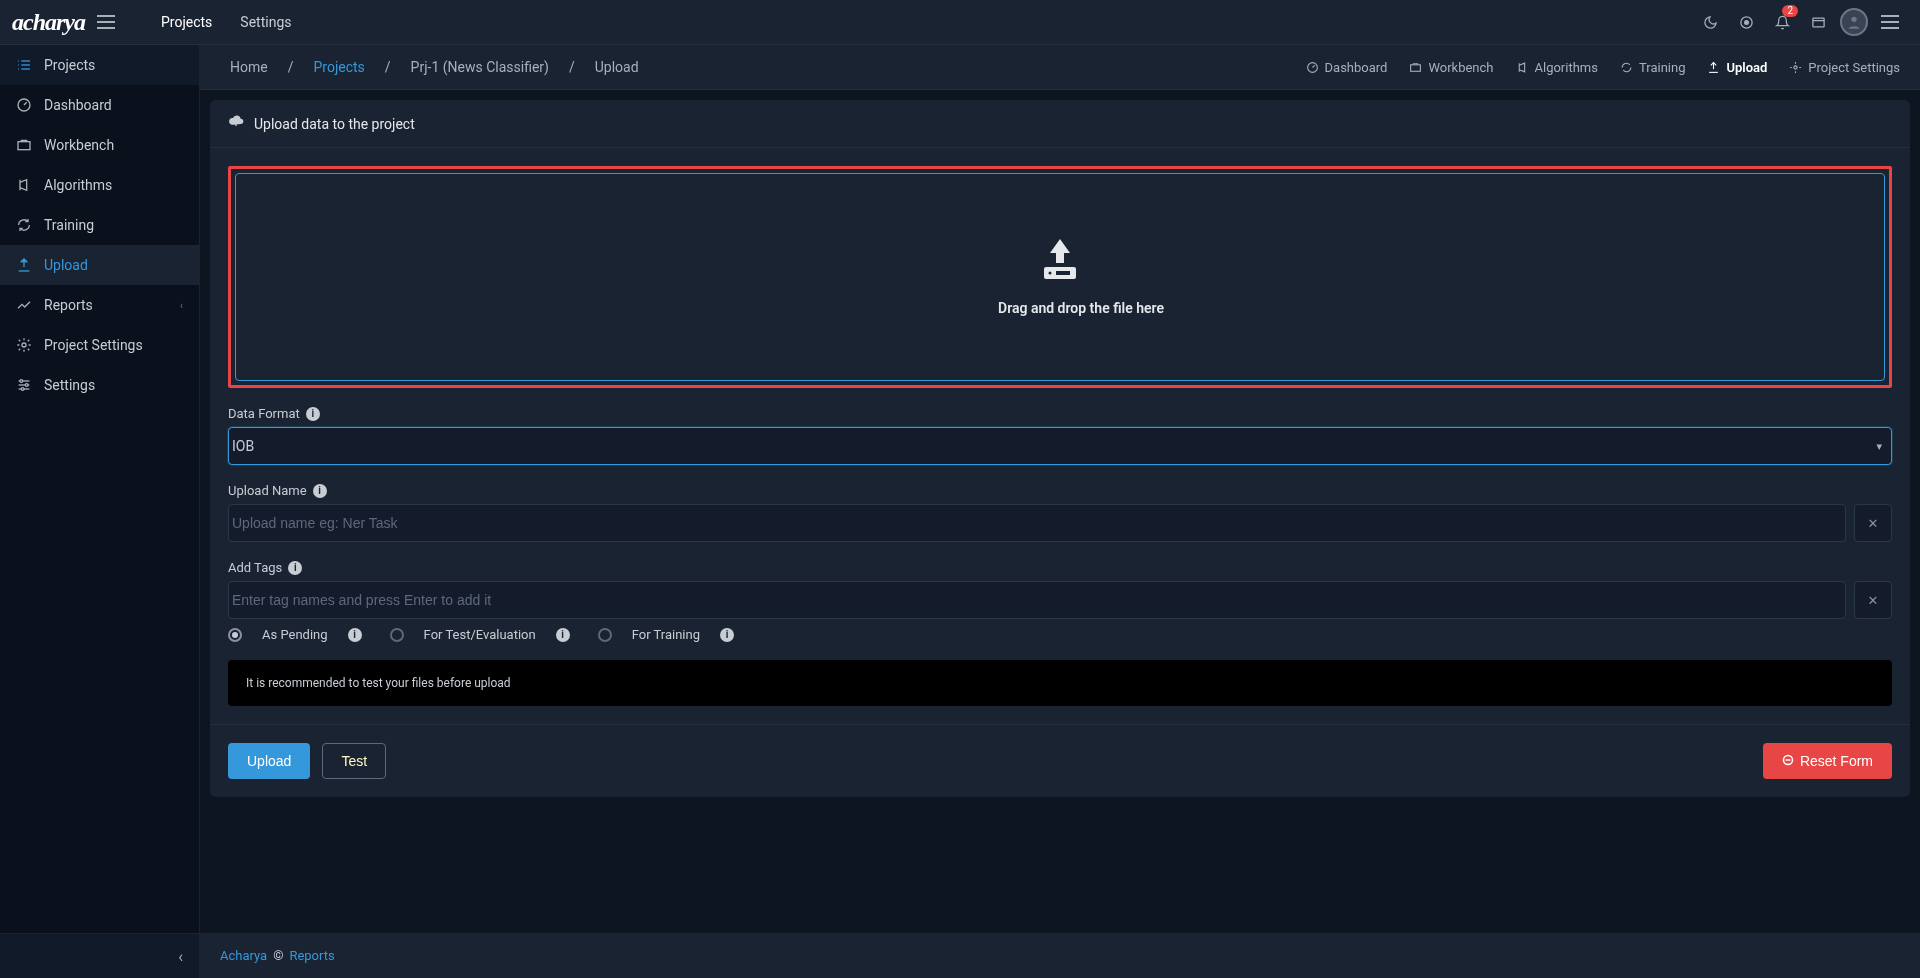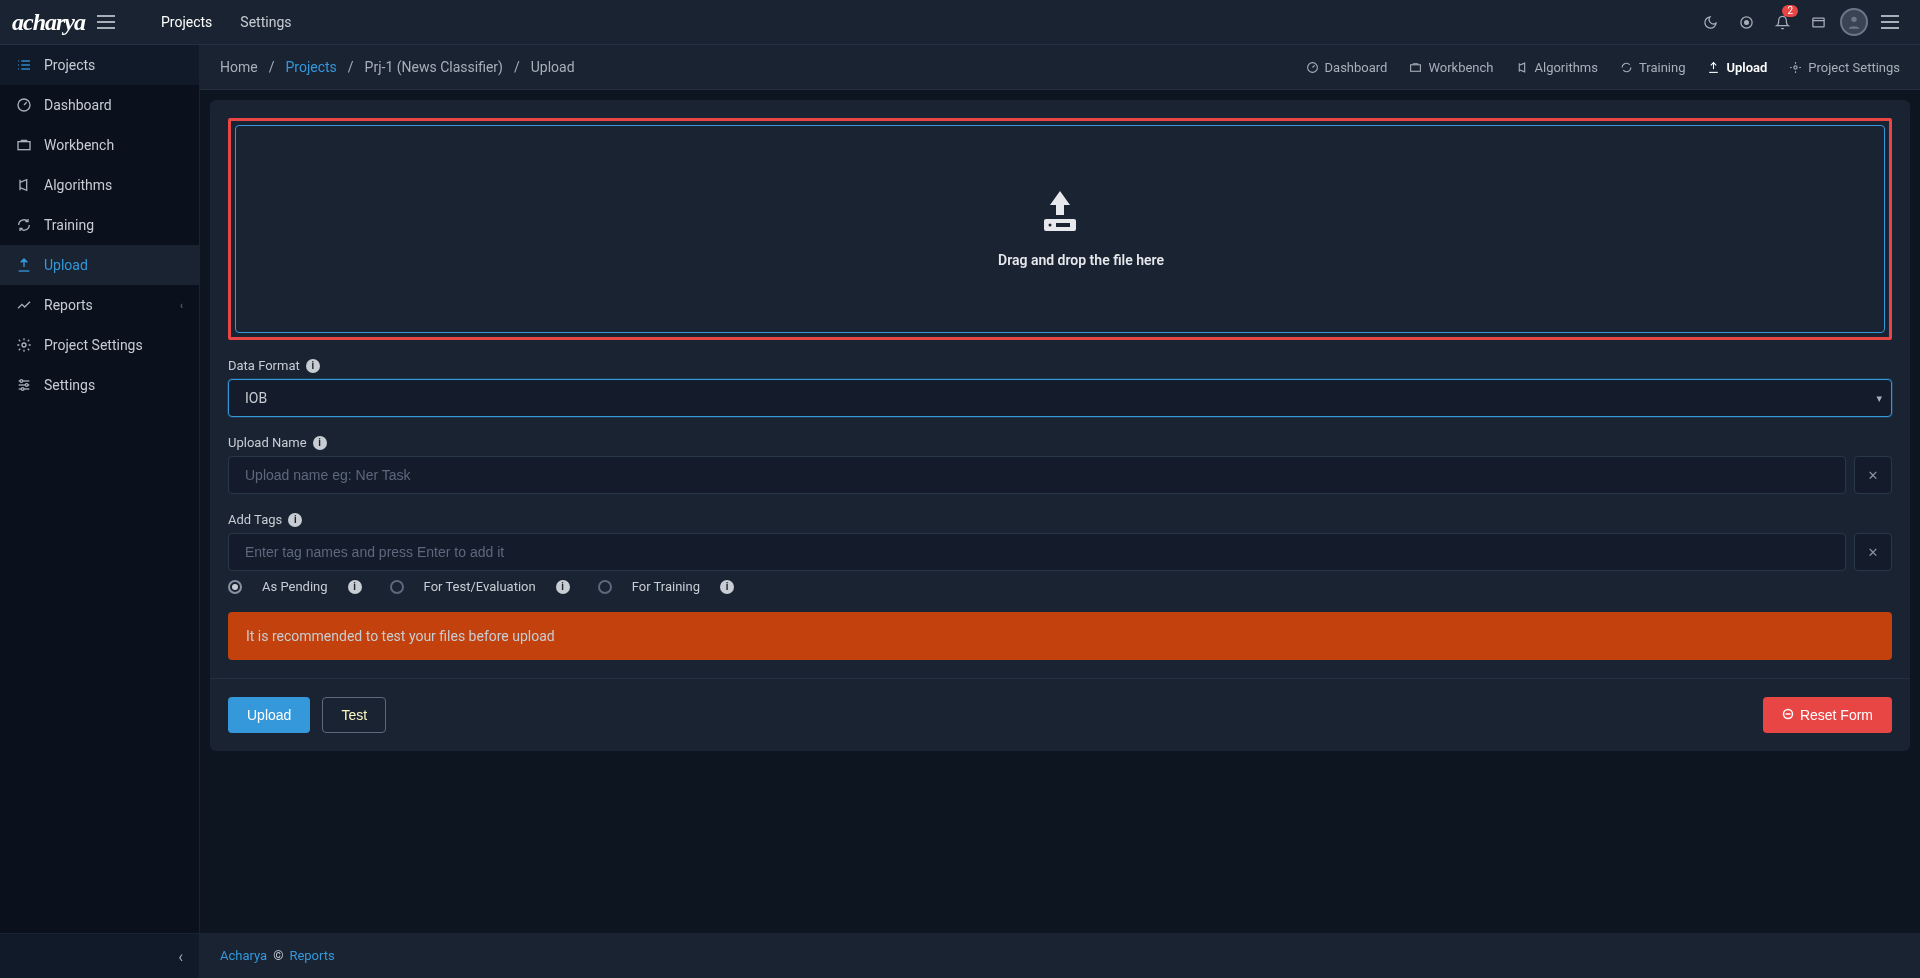--- a/index.html
+++ b/index.html
@@ -114,21 +114,21 @@
 }
 .main { flex: 1; display: flex; flex-direction: column; overflow: auto; }
 .crumbs-row {
   height: 45px;
   background: #1a2332;
   display: flex;
   align-items: center;
   padding: 0 20px;
   border-bottom: 1px solid #242f41;
 }
-.crumbs { display: flex; align-items: flex-start; gap: 11px; font-size: 14px; color: #a7afb9; }
+.crumbs { display: flex; align-items: flex-start; gap: 20px; font-size: 14px; color: #a7afb9; margin-left: 10px; }
 .crumb-link { color: #3498db; cursor: pointer; }
 .crumbs-spacer { flex: 1; }
 .tabnav { display: flex; gap: 22px; font-size: 13px; }
 .tab-link { display: flex; align-items: center; gap: 6px; cursor: pointer; color: #a7afb9; }
 .tab-link.active { color: #fff; font-weight: 600; }
 .content { padding: 0 10px; }
 .card {
   background: #1a2332;
   border-radius: 6px;
   margin-top: 10px;
@@ -180,21 +180,21 @@
   font-weight: bold;
   display: inline-flex;
   align-items: center;
   justify-content: center;
 }
 .select, .input {
   width: 100%;
   background: #141c2b;
   border: 1px solid #2a3749;
   color: #c8cdd4;
-  padding: 10px 16px;
+  padding: 10px 3px;
   font-size: 14px;
   border-radius: 4px;
   outline: none;
 }
 .select.highlight { border-color: #3498db; box-shadow: 0 0 0 1px #3498db33; }
 .select-wrap { position: relative; }
 .select-caret { position: absolute; right: 10px; top: 50%; transform: translateY(-50%); pointer-events: none; color: #a7afb9; font-size: 11px; }
 .input-row { display: flex; gap: 8px; }
 .input-row .input { flex: 1; }
 .input::placeholder { color: #5d687c; }
@@ -222,24 +222,24 @@
 .radio-opt.checked .radio-vis { border-color: #8992a3; }
 .radio-opt.checked .radio-vis::after {
   content: '';
   position: absolute;
   inset: 2px;
   background: #c8cdd4;
   border-radius: 50%;
 }
 .alert {
   margin-top: 18px;
-  background: #c2410c;
+  background: #000000;
   padding: 16px 18px;
   border-radius: 4px;
-  font-size: 14px;
+  font-size: 12px;
   color: #c8cdd4;
 }
 .card-footer {
   padding: 18px;
   display: flex;
   align-items: center;
   gap: 12px;
   border-top: 1px solid #242f41;
 }
 .btn {
@@ -469,20 +469,28 @@
               <circle cx="12" cy="12" r="3"></circle>
               <path d="M12 2v3M12 19v3M2 12h3M19 12h3"></path>
             </svg>
             <span>Project Settings</span>
           </span>
       </div>
     </div>
 
     <div class="content">
       <div class="card">
+        <div class="card-header">
+          <span><svg width="16" height="16" viewBox="0 0 24 24" fill="#c8cdd4">
+                <path d="M19 15a4 4 0 0 0 0-8 6 6 0 0 0-11.5-1A5 5 0 0 0 6 16h2"></path>
+                <polyline points="9 12 12 9 15 12" fill="none" stroke="#c8cdd4" stroke-width="2"></polyline>
+                <line x1="12" y1="9" x2="12" y2="18" stroke="#c8cdd4" stroke-width="2"></line>
+              </svg></span>
+          <span>Upload data to the project</span>
+        </div>
         <div class="card-body">
           <div class="dropzone-wrap">
             <div class="dropzone">
               <span class="upload-icon-big">
                 <svg width="48" height="42" viewBox="0 0 48 42" fill="#e6e8ec">
                     <path d="M24 0 L34 14 L28 14 L28 24 L20 24 L20 14 L14 14 Z"></path>
                     <rect x="8" y="28" width="32" height="12" rx="2"></rect>
                     <circle cx="14" cy="34" r="1.5" fill="#1a2332"></circle>
                     <rect x="20" y="32" width="14" height="4" fill="#1a2332"></rect>
                   </svg>

